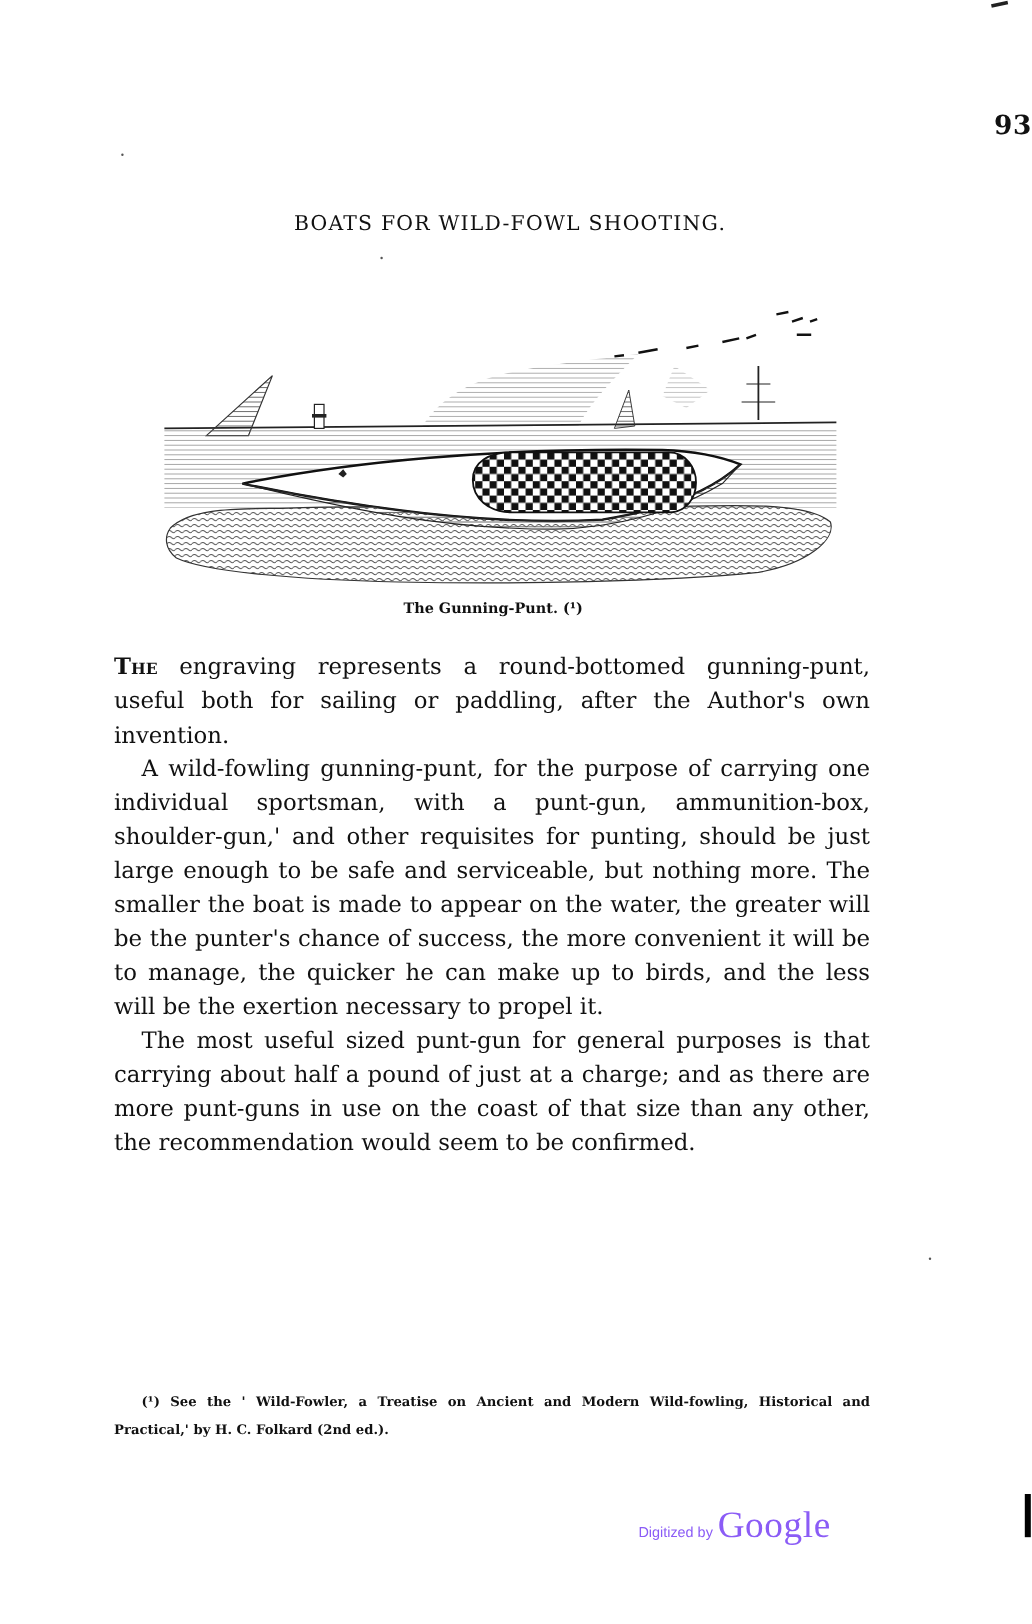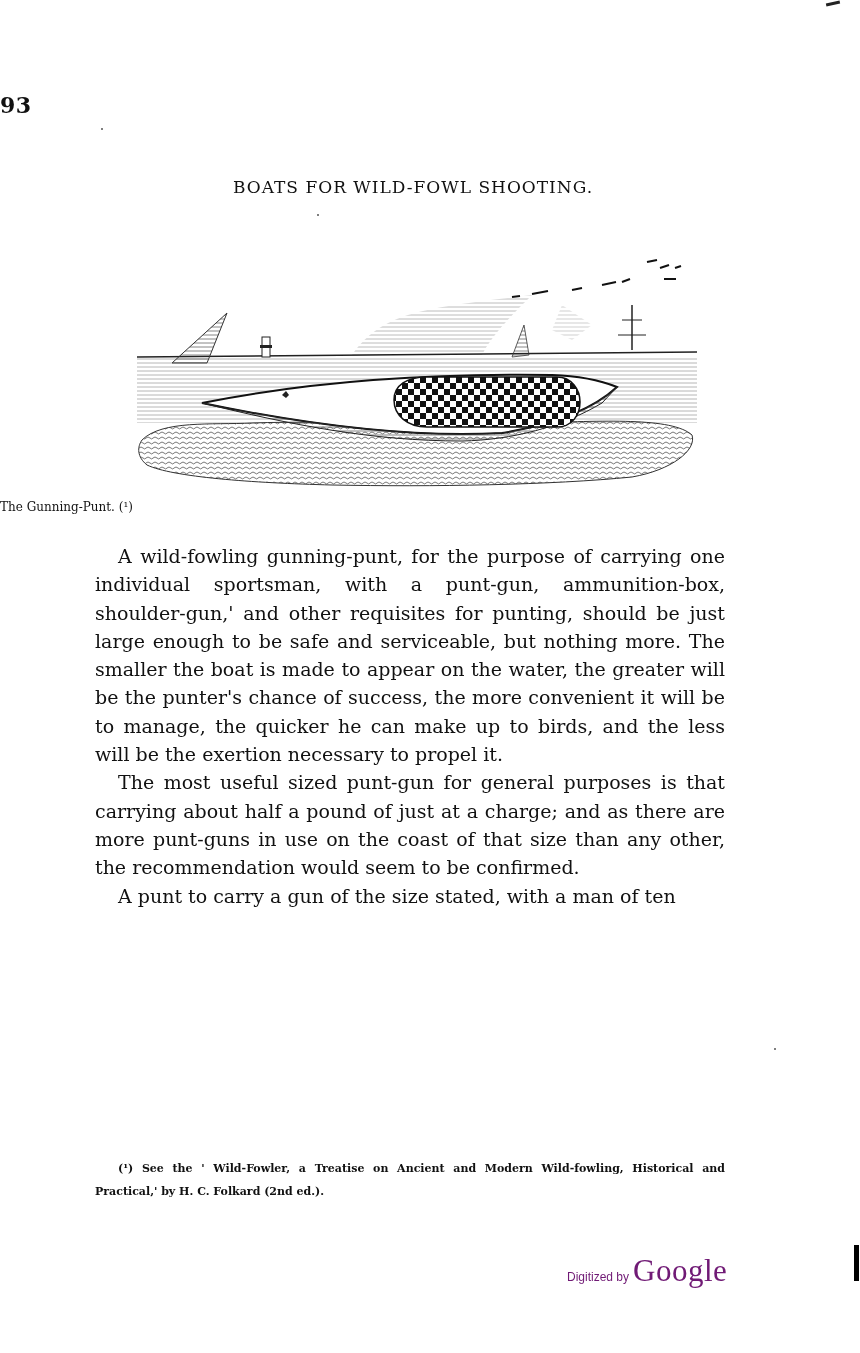--- a/index.html
+++ b/index.html
@@ -1,33 +1,33 @@
 <!DOCTYPE html>
 <html><head>
 <meta charset="utf-8">
 <style>
   html, body { margin: 0; padding: 0; background: #ffffff; }
   body { width: 860px; height: 1353px; position: relative; overflow: hidden;
          font-family: "DejaVu Serif", "Liberation Serif", serif; color: #111; }
-  .page-number { position: absolute; top: 92px; left: 0; width: 860px; text-align: left;
+  .page-number { position: absolute; top: 92px; left: 0; width: 860px; text-align: right;
          font-size: 22px; font-weight: bold; letter-spacing: 0.5px; }
   .chapter-title { position: absolute; top: 177px; left: 0; width: 826px; text-align: center;
-         font-size: 17px; letter-spacing: 1px; padding-left: 0; }
+         font-size: 17px; letter-spacing: 1px; padding-left: 12px; }
   .figure { position: absolute; top: 245px; left: 132px; width: 568px; height: 245px; }
-  .caption { position: absolute; top: 500px; left: 0; width: 822px; 
-         font-size: 12px; font-weight: normal; }
+  .caption { position: absolute; top: 500px; left: 0; width: 822px; text-align: center;
+         font-size: 12px; font-weight: bold; }
   .body-text { position: absolute; top: 542px; left: 95px; width: 630px;
          font-size: 19px; line-height: 28.3px; text-align: justify; }
   .body-text p { margin: 0; text-indent: 23px; }
   .body-text p.first { text-indent: 0; }
   .smallcaps-lead { font-variant: small-caps; font-weight: bold; }
   .footnote { position: absolute; top: 1157px; left: 95px; width: 630px;
          font-size: 11px; line-height: 23px; font-weight: bold; text-align: justify; }
   .footnote p { margin: 0; text-indent: 23px; }
-  .watermark { position: absolute; top: 1253px; left: 567px; color: #701a75;
+  .watermark { position: absolute; top: 1253px; left: 532px; color: #8b5cf6;
          display: flex; align-items: baseline; gap: 4px; }
   .watermark .prefix { font-family: "Liberation Sans", sans-serif; font-size: 12px; }
   .watermark .brand { font-family: "Liberation Serif", serif; font-size: 31px; letter-spacing: 0.5px; }
   .edge-mark-right { position: absolute; top: 1245px; left: 854px; width: 5px; height: 36px; background: #000; }
   .edge-mark-top { position: absolute; top: 2px; left: 826px; width: 14px; height: 3px; background: #222; transform: rotate(-12deg); }
   .speck { position: absolute; width: 2px; height: 2px; background: #555; border-radius: 50%; }
 </style>
 </head>
 <body>
 
@@ -94,23 +94,23 @@
 
     <path d="M262 155 C262 140 275 132 295 132 L425 132 C440 132 448 145 448 157 C448 170 440 182 425 182 L295 182 C275 182 262 170 262 155 Z" fill="url(#check)" stroke="#111" stroke-width="1.5"></path>
 
     <path d="M150 150 l4 -4 l3 4 l-3 3 Z" fill="#222"></path>
   </svg>
 </div>
 
 <div class="caption">The Gunning-Punt. (¹)</div>
 
 <div class="body-text">
+  <p class="first"><span class="smallcaps-lead">The</span><span> engraving represents a round-bottomed gunning-punt, useful both for sailing or paddling, after the Author's own invention.</span></p>
   <p>A wild-fowling gunning-punt, for the purpose of carrying one individual sportsman, with a punt-gun, ammunition-box, shoulder-gun,' and other requisites for punting, should be just large enough to be safe and serviceable, but nothing more. The smaller the boat is made to appear on the water, the greater will be the punter's chance of success, the more convenient it will be to manage, the quicker he can make up to birds, and the less will be the exertion necessary to propel it.</p>
   <p>The most useful sized punt-gun for general purposes is that carrying about half a pound of just at a charge; and as there are more punt-guns in use on the coast of that size than any other, the recommendation would seem to be confirmed.</p>
-  <p>A punt to carry a gun of the size stated, with a man of ten</p>
 </div>
 
 <div class="speck" style="top:1048px;left:774px;"></div>
 
 <div class="footnote">
   <p>(¹) See the ' Wild-Fowler, a Treatise on Ancient and Modern Wild-fowling, Historical and Practical,' by H. C. Folkard (2nd ed.).</p>
 </div>
 
 <div class="watermark">
   <span class="prefix">Digitized by</span>

